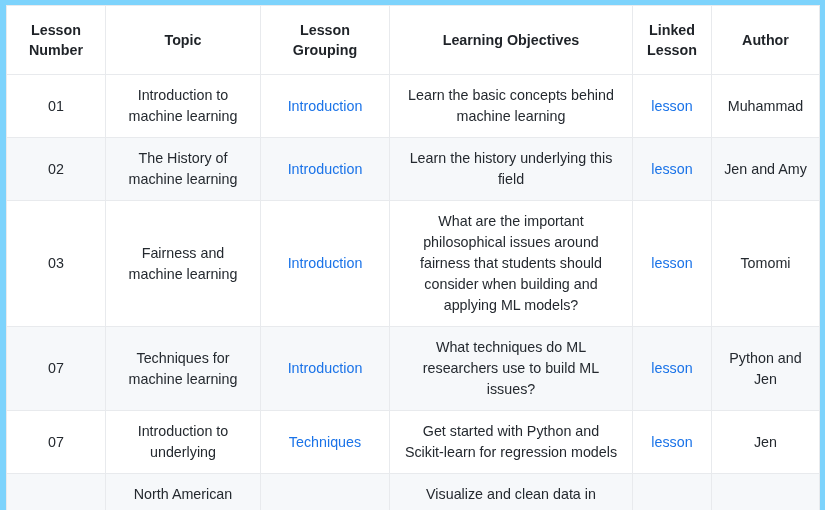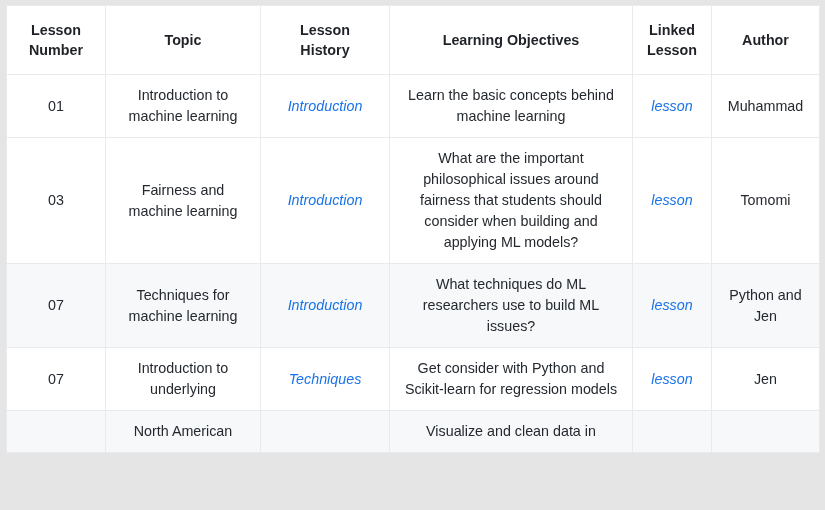--- a/index.html
+++ b/index.html
@@ -10,21 +10,21 @@
     height: 510px;
     overflow: hidden;
     background: #ffffff;
     font-family: "Liberation Sans", sans-serif;
     -webkit-font-smoothing: antialiased;
   }
 
   .page {
     width: 825px;
     height: 510px;
-    background: #e5e5e5;
+    background: #7dd3fc;
     position: relative;
     overflow: hidden;
   }
 
   .table-wrap {
     position: absolute;
     left: 6px;
     top: 5px;
     width: 813px;
   }
@@ -74,21 +74,20 @@
   col.c-auth  { width: 108px; }
 
   td.cell-objectives {
     text-align: left;
   }
 
   a.cell-link {
     color: #1a73e8;
     text-decoration: none;
     cursor: pointer;
-    font-style: italic;
   }
 
   .num-cell { letter-spacing: 0.1px; }
 </style>
 </head>
 <body>
 
 <div class="page">
   <div class="table-wrap">
     <table class="lesson-table">
@@ -102,38 +101,46 @@
       </colgroup>
       <thead>
         <tr>
           <th>
             <span>Lesson</span><br>
             <span>Number</span>
           </th>
           <th>Topic</th>
           <th>
             <span>Lesson</span><br>
-            <span>History</span>
+            <span>Grouping</span>
           </th>
           <th>Learning Objectives</th>
           <th>
             <span>Linked</span><br>
             <span>Lesson</span>
           </th>
           <th>Author</th>
         </tr>
       </thead>
       <tbody>
         <tr class="row-plain">
           <td class="num-cell">01</td>
           <td>Introduction to machine learning</td>
           <td><a class="cell-link">Introduction</a></td>
           <td class="cell-objectives">Learn the basic concepts behind machine learning</td>
           <td><a class="cell-link">lesson</a></td>
           <td>Muhammad</td>
+        </tr>
+        <tr class="row-alt">
+          <td class="num-cell">02</td>
+          <td>The History of machine learning</td>
+          <td><a class="cell-link">Introduction</a></td>
+          <td class="cell-objectives">Learn the history underlying this field</td>
+          <td><a class="cell-link">lesson</a></td>
+          <td>Jen and Amy</td>
         </tr>
         <tr class="row-plain">
           <td class="num-cell">03</td>
           <td>Fairness and machine learning</td>
           <td><a class="cell-link">Introduction</a></td>
           <td class="cell-objectives">What are the important philosophical issues around fairness that students should consider when building and applying ML models?</td>
           <td><a class="cell-link">lesson</a></td>
           <td>Tomomi</td>
         </tr>
         <tr class="row-alt">
@@ -141,21 +148,21 @@
           <td>Techniques for machine learning</td>
           <td><a class="cell-link">Introduction</a></td>
           <td class="cell-objectives">What techniques do ML researchers use to build ML issues?</td>
           <td><a class="cell-link">lesson</a></td>
           <td>Python and Jen</td>
         </tr>
         <tr class="row-plain">
           <td class="num-cell">07</td>
           <td>Introduction to underlying</td>
           <td><a class="cell-link">Techniques</a></td>
-          <td class="cell-objectives">Get consider with Python and Scikit-learn for regression models</td>
+          <td class="cell-objectives">Get started with Python and Scikit-learn for regression models</td>
           <td><a class="cell-link">lesson</a></td>
           <td>Jen</td>
         </tr>
         <tr class="row-alt">
           <td class="num-cell"></td>
           <td>North American</td>
           <td><a class="cell-link"></a></td>
           <td class="cell-objectives">Visualize and clean data in</td>
           <td><a class="cell-link"></a></td>
           <td></td>

